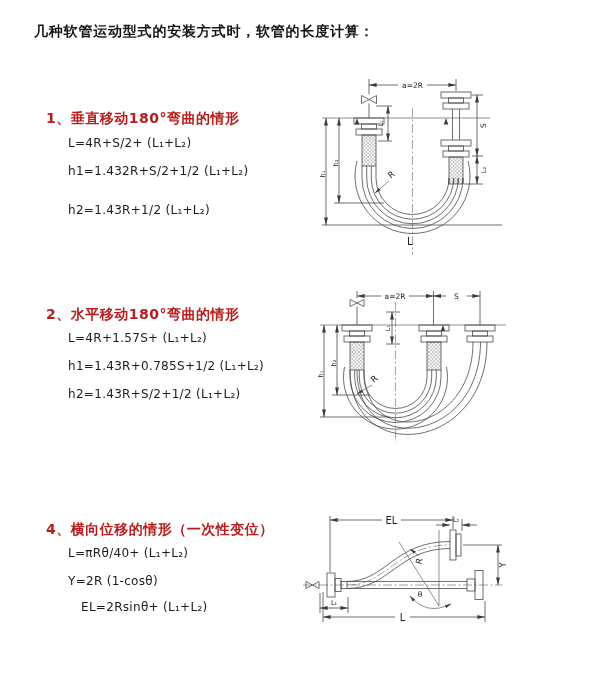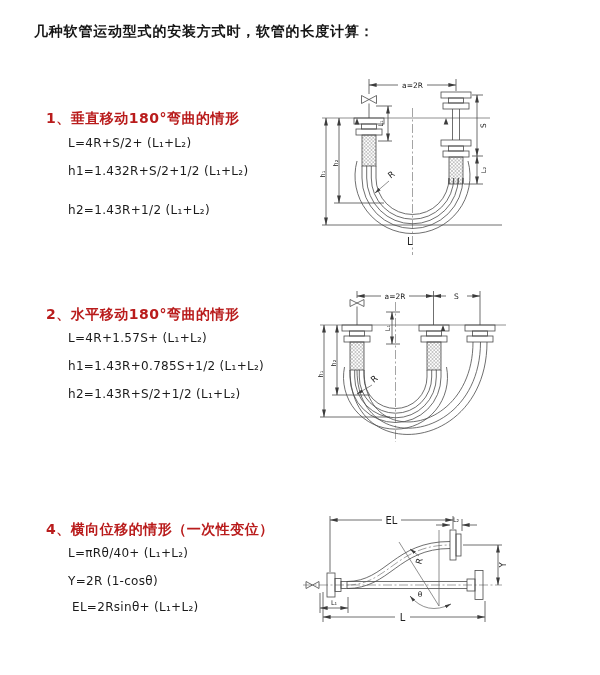--- a/index.html
+++ b/index.html
@@ -51,21 +51,21 @@
   <div class="t formula" style="left:68px; top:203px;">h2=1.43R+1/2 (L₁+L₂)</div>
 
   <div class="t head" style="left:46px; top:306px;">2、水平移动180°弯曲的情形</div>
   <div class="t formula" style="left:68px; top:331px;">L=4R+1.57S+ (L₁+L₂)</div>
   <div class="t formula" style="left:68px; top:359px;">h1=1.43R+0.785S+1/2 (L₁+L₂)</div>
   <div class="t formula" style="left:68px; top:387px;text-align:center;">h2=1.43R+S/2+1/2 (L₁+L₂)</div>
 
   <div class="t head" style="left:46px; top:521px;">4、横向位移的情形（一次性变位）</div>
   <div class="t formula" style="left:68px; top:546px;">L=πRθ/40+ (L₁+L₂)</div>
   <div class="t formula" style="left:68px; top:574px;">Y=2R (1-cosθ)</div>
-  <div class="t formula" style="left:72px; top:600px;">EL=2Rsinθ+ (L₁+L₂)</div>
+  <div class="t formula" style="left:81px; top:600px;">EL=2Rsinθ+ (L₁+L₂)</div>
 
   <svg class="diag" style="left:312px; top:66px;" width="286" height="196" viewBox="0 0 286 196">
 
     <line class="cl" x1="100.5" y1="42" x2="100.5" y2="189"></line>
     <line class="dim" x1="10" y1="52" x2="178" y2="52"></line>
 
     <g class="dim">
       <line x1="57" y1="13" x2="57" y2="28"></line>
       <line x1="144" y1="13" x2="144" y2="25"></line>
       <line x1="57" y1="19" x2="86" y2="19" marker-start="url(#mA)"></line>

